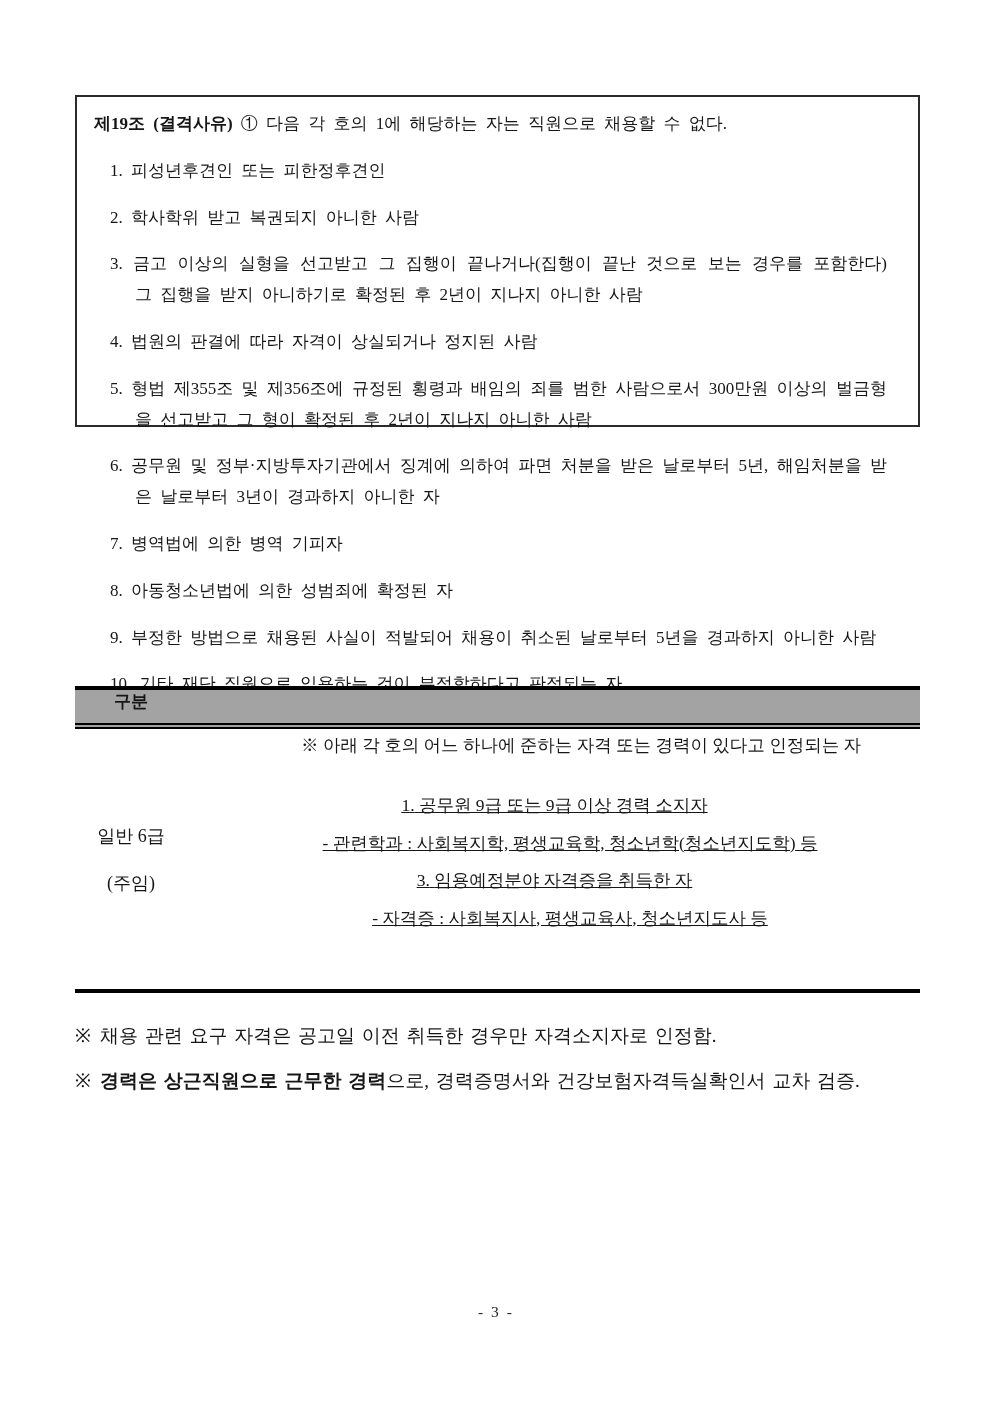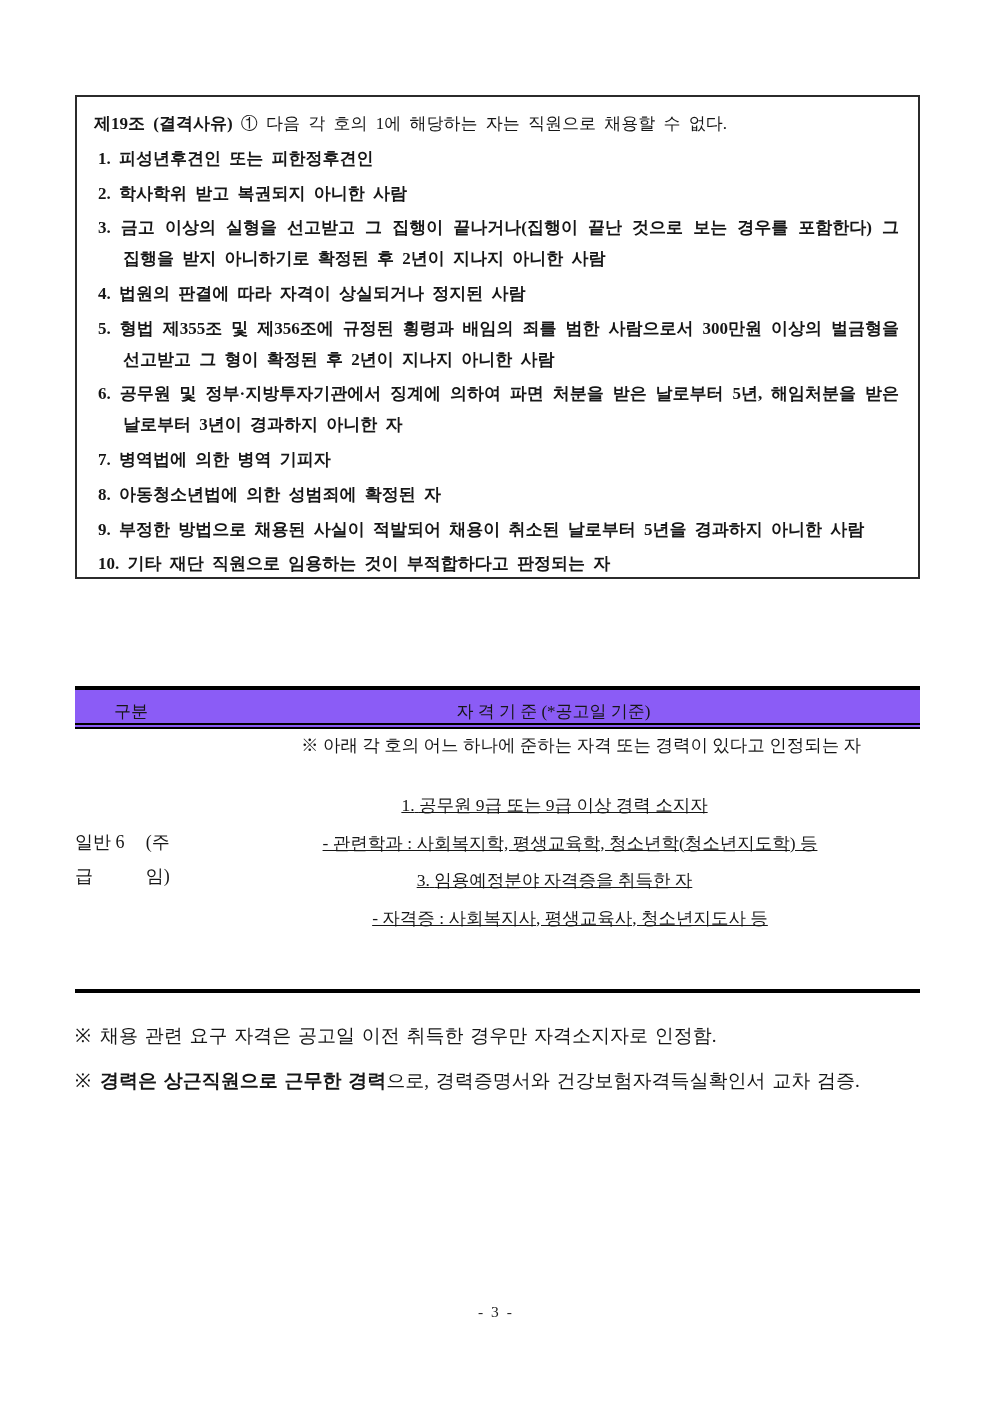--- a/index.html
+++ b/index.html
@@ -5,50 +5,50 @@
   html,body { margin:0; padding:0; background:#ffffff; }
   .page {
     position:relative; width:992px; height:1403px; background:#ffffff;
     font-family:"Liberation Serif","DejaVu Serif",serif; color:#161616;
     overflow:hidden;
   }
   .b { font-weight:bold; }
 
   
   .article-box {
-    position:absolute; left:75px; top:95px; width:845px; height:484px;
+    position:absolute; left:75px; top:95px; width:845px; height:332px;
     box-sizing:border-box; border:2px solid #2b2b2b;
     padding:12px 15px 0 17px;
     font-size:17px; line-height:30.8px; word-spacing:4px;
   }
   .box-title { margin:0; }
-  .box-item { margin:4px; padding-left:25px; text-indent:-25px; text-align:justify;font-weight:bold; }
+  .box-item { margin:16px; padding-left:25px; text-indent:-25px; text-align:justify; }
 
   
   .section-para {
     position:absolute; left:75px; top:610px; width:846px; box-sizing:border-box;
     margin:0; font-size:19px; line-height:37px; word-spacing:5px;
     text-align:justify; padding-left:36px; text-indent:-36px;
   }
 
   
   .qual-table { position:absolute; left:75px; top:686px; width:845px; }
   .t-header {
-    display:flex; align-items:flex-end; height:33px;
-    background:#8b5cf6; border-top:4px solid #000; border-bottom:6px double #000;
-    font-weight:normal; font-size:17px;
+    display:flex; align-items:flex-start; height:33px;
+    background:#a3a3a3; border-top:4px solid #000; border-bottom:6px double #000;
+    font-weight:bold; font-size:17px;
   }
   .th-cat { width:112px; text-align:center; }
   .th-crit { flex:1; text-align:center; }
   .t-body {
     display:flex; min-height:264px; box-sizing:border-box;
     border-bottom:4px solid #000; font-size:17.5px;
   }
   .cat-cell {
-    width:112px; display:flex; 
+    width:112px; display:flex; flex-direction:column;
     justify-content:center; align-items:center; line-height:34px; font-size:18px;gap:13px;
   }
   .crit-cell { flex:1; padding:1px 8px 14px 10px; box-sizing:border-box;text-align:center; }
   .crit-note { margin:0 0 0 53px; line-height:30px; }
   .crit-items { margin-top:27px; line-height:37.5px;text-decoration:underline; }
   .crit-item { margin:0; padding-left:24px; text-indent:-24px; }
   .crit-sub  { margin:0; padding-left:31px; }
 
   
   .footnotes {
@@ -80,21 +80,20 @@
     <p class="box-item"><span>7.</span> <span>병역법에 의한 병역 기피자</span></p>
     <p class="box-item"><span>8.</span> <span>아동청소년법에 의한 성범죄에 확정된 자</span></p>
     <p class="box-item"><span>9.</span> <span>부정한 방법으로 채용된 사실이 적발되어 채용이 취소된 날로부터 5년을 경과하지 아니한 사람</span></p>
     <p class="box-item"><span>10.</span> <span>기타 재단 직원으로 임용하는 것이 부적합하다고 판정되는 자</span></p>
   </div>
 
 
   <div class="qual-table">
     <div class="t-header">
       <div class="th-cat">구분</div>
-      <div class="th-crit">자 격 기 준 (*공고일 기준)</div>
     </div>
     <div class="t-body">
       <div class="cat-cell">
         <div>일반 6급</div>
         <div>(주임)</div>
       </div>
       <div class="crit-cell">
         <p class="crit-note">※ 아래 각 호의 어느 하나에 준하는 자격 또는 경력이 있다고 인정되는 자</p>
         <div class="crit-items">
           <p class="crit-item"><span>1.</span> <span>공무원 9급 또는 9급 이상 경력 소지자</span></p>

